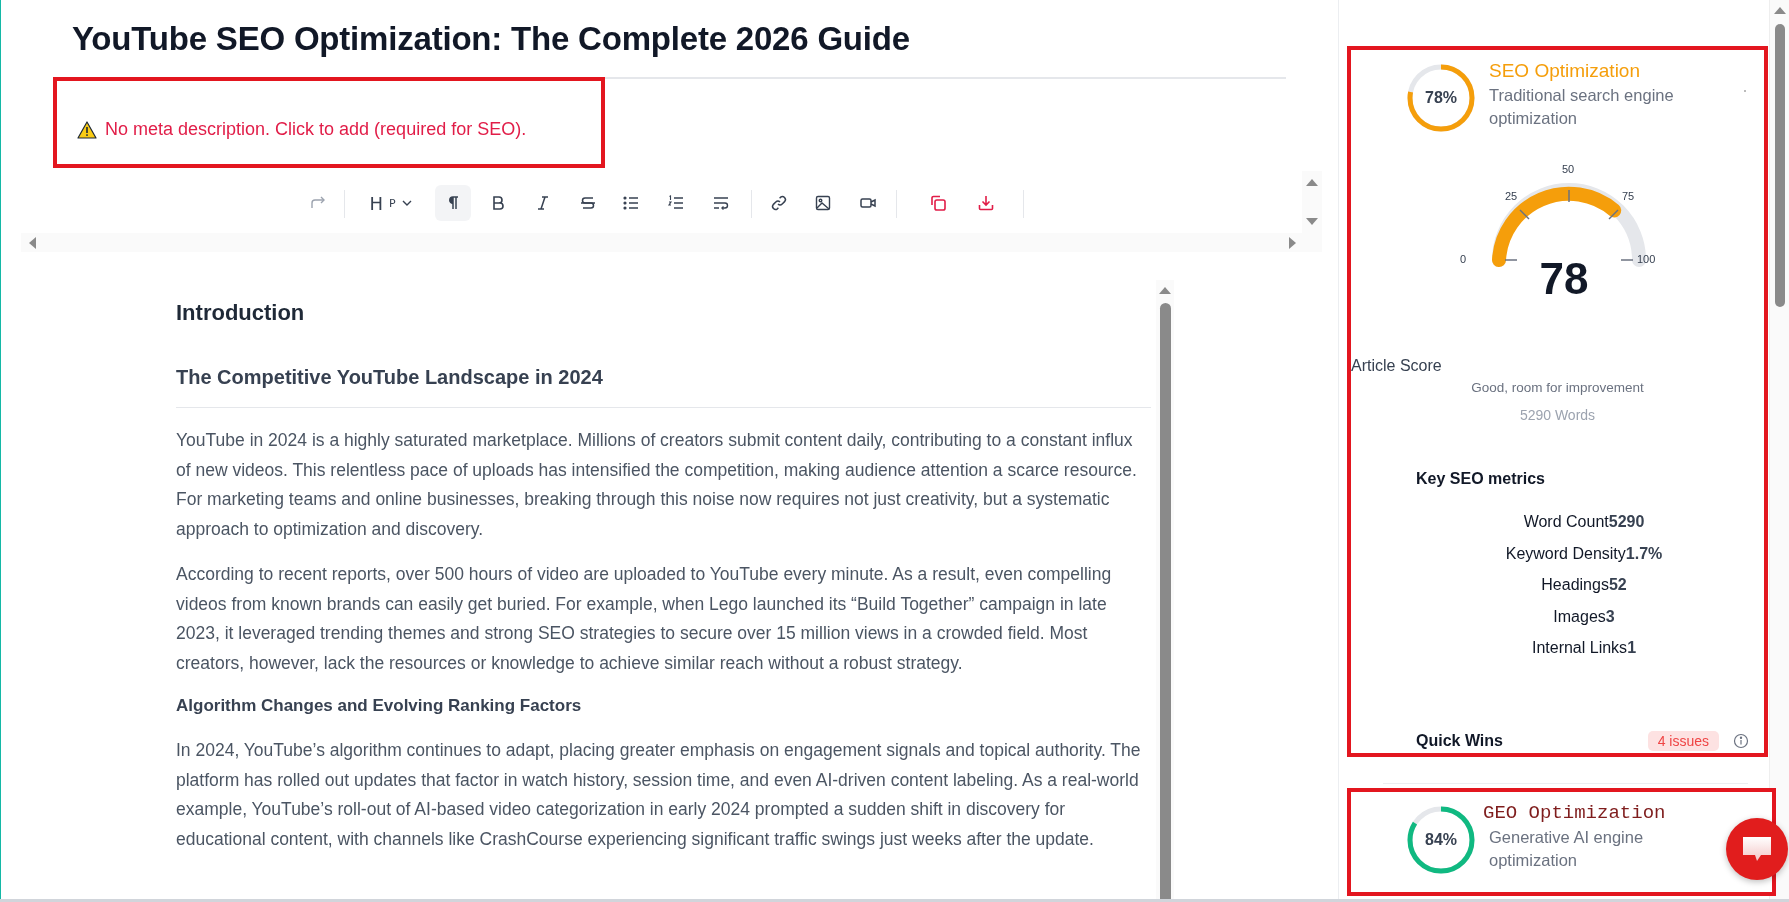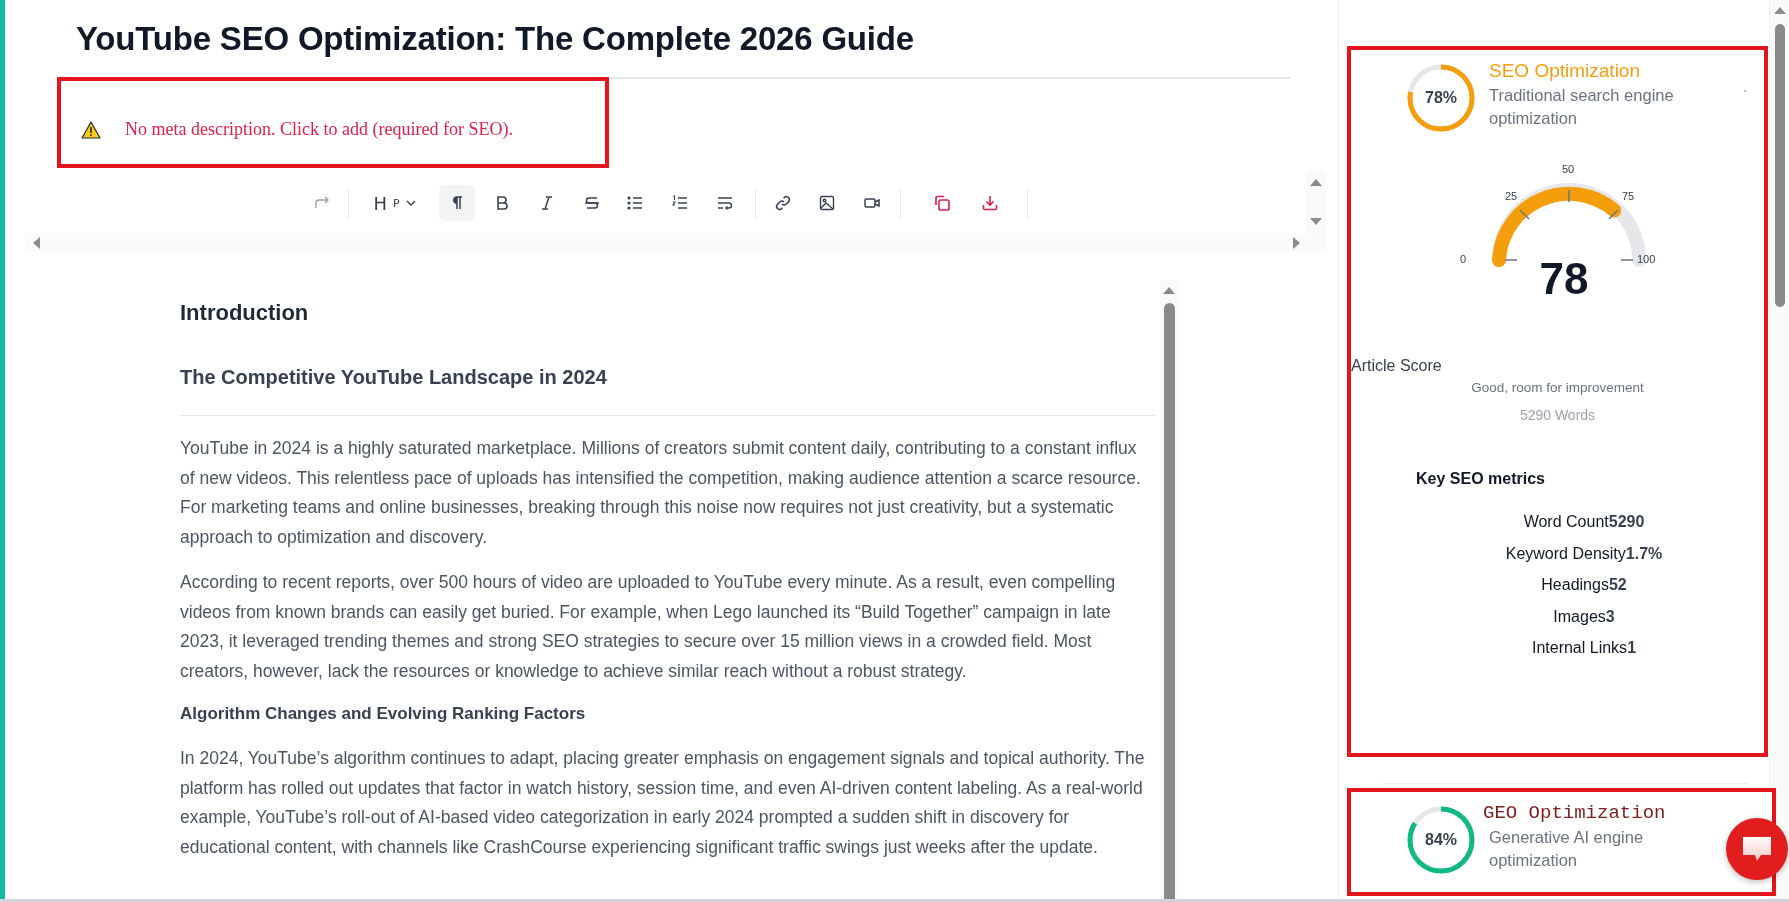--- a/index.html
+++ b/index.html
@@ -1,25 +1,25 @@
 <!DOCTYPE html>
 <html><head>
 <meta charset="utf-8">
 <style>
   * { box-sizing: border-box; margin: 0; padding: 0; }
   html, body { width: 1789px; height: 902px; overflow: hidden; background: #ffffff; }
   body { font-family: "Liberation Sans", "DejaVu Sans", sans-serif; color: #374151; position: relative; }
 
-  .editor-pane { position: absolute; left: 0; top: 0; width: 1339px; height: 902px; background: #fff; border-left: 5px solid #14b8a6; border-right: 1px solid #eceef1; }
+  .editor-pane { position: absolute; left: 0; top: 0; width: 1339px; height: 902px; background: #fff; border-left: 1px solid #14b8a6; border-right: 1px solid #eceef1; }
 
   .doc-title { position: absolute; left: 71px; top: 20px; font-size: 33px; font-weight: 700; color: #111827; letter-spacing: -0.2px; white-space: nowrap; }
   .title-rule { position: absolute; left: 52px; top: 77px; width: 1233px; height: 2px; background: #e5e7eb; }
 
   .meta-box { position: absolute; left: 52px; top: 77px; width: 552px; height: 91px; border: 4px solid #e3161f; background: #fff; cursor: pointer; }
-  .meta-warning { position: absolute; left: 20px; top: 38px; display: flex; align-items: center; gap: 24px; font-family: Liberation Serif, serif; }
+  .meta-warning { position: absolute; left: 20px; top: 38px; display: flex; align-items: center; gap: 8px; }
   .meta-warning .warn-icon { width: 20px; height: 18px; }
   .meta-warning .warn-text { color: #e11d48; font-size: 18px; white-space: nowrap; }
 
   .toolbar { position: absolute; left: 300px; top: 185px; height: 36px; width: 740px; }
   .tb { position: absolute; top: 0; height: 36px; display: flex; align-items: center; justify-content: center; color: #374151; cursor: pointer; }
   .tb svg { width: 18px; height: 18px; }
   .tb-div { position: absolute; top: 5px; width: 1px; height: 28px; background: #e5e7eb; }
   .tb.active { background: #f3f4f6; border-radius: 6px; }
   .tb.red { color: #e11d48; }
   .tb .heading-h { font-size: 18px; font-family: "DejaVu Sans", sans-serif; }
@@ -28,21 +28,21 @@
   .vstrip { position: absolute; left: 1301px; top: 171px; width: 20px; height: 62px; background: #fafafa; }
   .hstrip { position: absolute; left: 20px; top: 233px; width: 1301px; height: 19px; background: #fafafa; }
   .tri { position: absolute; width: 0; height: 0; }
   .tri-up { border-left: 6px solid transparent; border-right: 6px solid transparent; border-bottom: 7px solid #8a8a8a; }
   .tri-down { border-left: 6px solid transparent; border-right: 6px solid transparent; border-top: 7px solid #8a8a8a; }
   .tri-left { border-top: 6px solid transparent; border-bottom: 6px solid transparent; border-right: 7px solid #8a8a8a; }
   .tri-right { border-top: 6px solid transparent; border-bottom: 6px solid transparent; border-left: 7px solid #8a8a8a; }
 
   .content { position: absolute; left: 175px; top: 288px; width: 975px; height: 622px; overflow: hidden; }
   .content h2 { font-size: 22px; font-weight: 700; color: #1f2937; margin-top: 12px; }
-  .content h3 { font-size: 20px; font-weight: 700; color: #374151; margin-top: 40px; padding-bottom: 26px; border-bottom: 1px solid #e5e7eb; }
+  .content h3 { font-size: 20px; font-weight: 700; color: #374151; margin-top: 40px; padding-bottom: 18px; border-bottom: 1px solid #e5e7eb; }
   .content h4 { font-size: 17px; font-weight: 700; color: #374151; margin-top: 18px; }
   .content p { font-size: 17.5px; line-height: 29.5px; color: #4b5563; margin-top: 16px; }
   .content p.first { margin-top: 18px; }
   .content h4 + p { margin-top: 20px; }
 
   .content-scroll { position: absolute; left: 1155px; top: 280px; width: 18px; height: 622px; background: #fafafa; }
   .content-scroll .thumb { position: absolute; left: 4px; top: 23px; width: 11px; height: 600px; background: #8a8a8a; border-radius: 6px 6px 0 0; }
 
   .bottom-bar { position: absolute; left: 0; top: 899px; width: 1789px; height: 3px; background: #d1d5db; }
 
@@ -278,20 +278,29 @@
     <div class="metric-row">
       <span>Images</span>
       <span class="val">3</span>
     </div>
     <div class="metric-row">
       <span>Internal Links</span>
       <span class="val">1</span>
     </div>
   </div>
 
+  <div class="quickwins">
+    <span class="qw-label">Quick Wins</span>
+    <span class="badge">4 issues</span>
+    <svg class="info" viewBox="0 0 16 16" fill="none" stroke="#6b7280" stroke-width="1.2">
+      <circle cx="8" cy="8" r="6.5"></circle>
+        <line x1="8" y1="7" x2="8" y2="11.5"></line>
+        <circle cx="8" cy="4.8" r="0.6" fill="#6b7280"></circle>
+    </svg>
+  </div>
 </div>
 
 <div class="divider-line"></div>
 
 <div class="geo-card">
   <div class="ring-wrap" style="left:54px;top:12px;">
     <svg viewBox="0 0 72 72">
       <circle cx="36" cy="36" r="31" fill="none" stroke="#e5e7eb" stroke-width="5"></circle>
       <circle cx="36" cy="36" r="31" fill="none" stroke="#10b981" stroke-width="5" stroke-linecap="butt" stroke-dasharray="163.6 194.8" transform="rotate(-90 36 36)"></circle>
     </svg>

